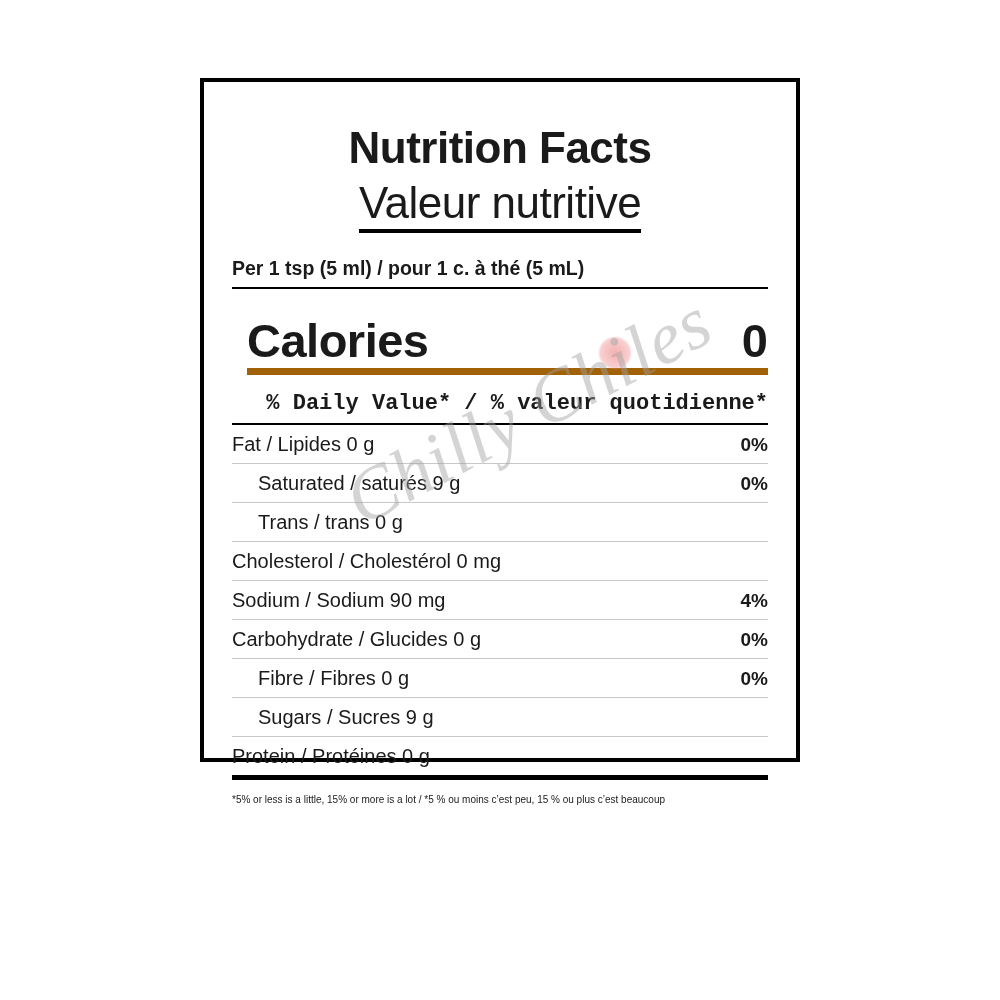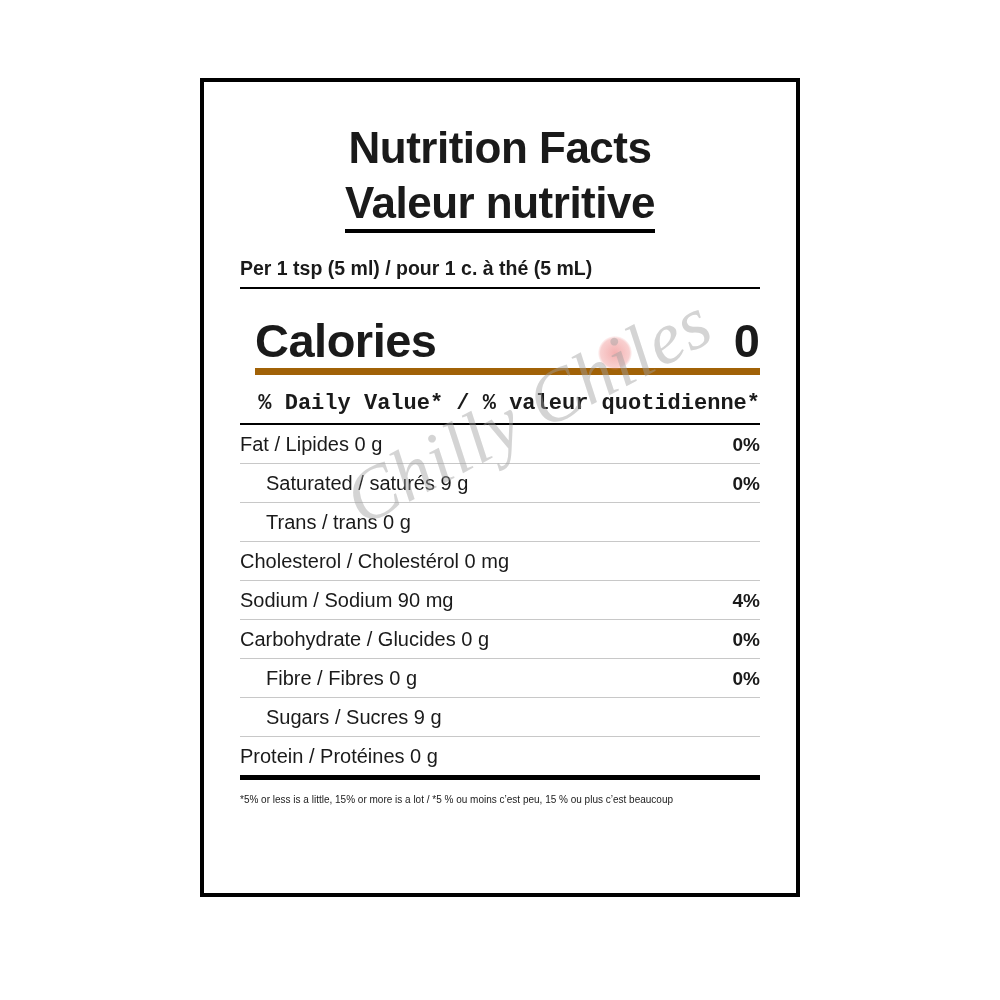--- a/index.html
+++ b/index.html
@@ -21,25 +21,25 @@
     inset: 0;
     background: #ffffff;
   }
 
   
   .nf-panel {
     position: absolute;
     left: 200px;
     top: 78px;
     width: 600px;
-    height: 819px;
+    height: 684px;
     border: 4px solid #000000;
     background: #ffffff;
     box-sizing: border-box;
-    padding: 0 36px;
+    padding: 0 28px;
   }
 
   
   .watermark {
     position: absolute;
     left: 330px;
     top: 318px;
     width: 360px;
     height: 360px;
     pointer-events: none;
@@ -76,21 +76,21 @@
     text-align: center;
     font-size: 44px;
     font-weight: bold;
     letter-spacing: -0.5px;
     margin-top: 42px;
     line-height: 1.1;
   }
   .nf-title-fr {
     text-align: center;
     font-size: 44px;
-    font-weight: bold;
+    font-weight: normal;
     letter-spacing: -0.5px;
     line-height: 1.15;
     margin-top: 6px;
     padding-bottom: 4px;
   }
   .nf-title-fr span {
     border-bottom: 4px solid #000;
     padding-bottom: 2px;
   }
 

